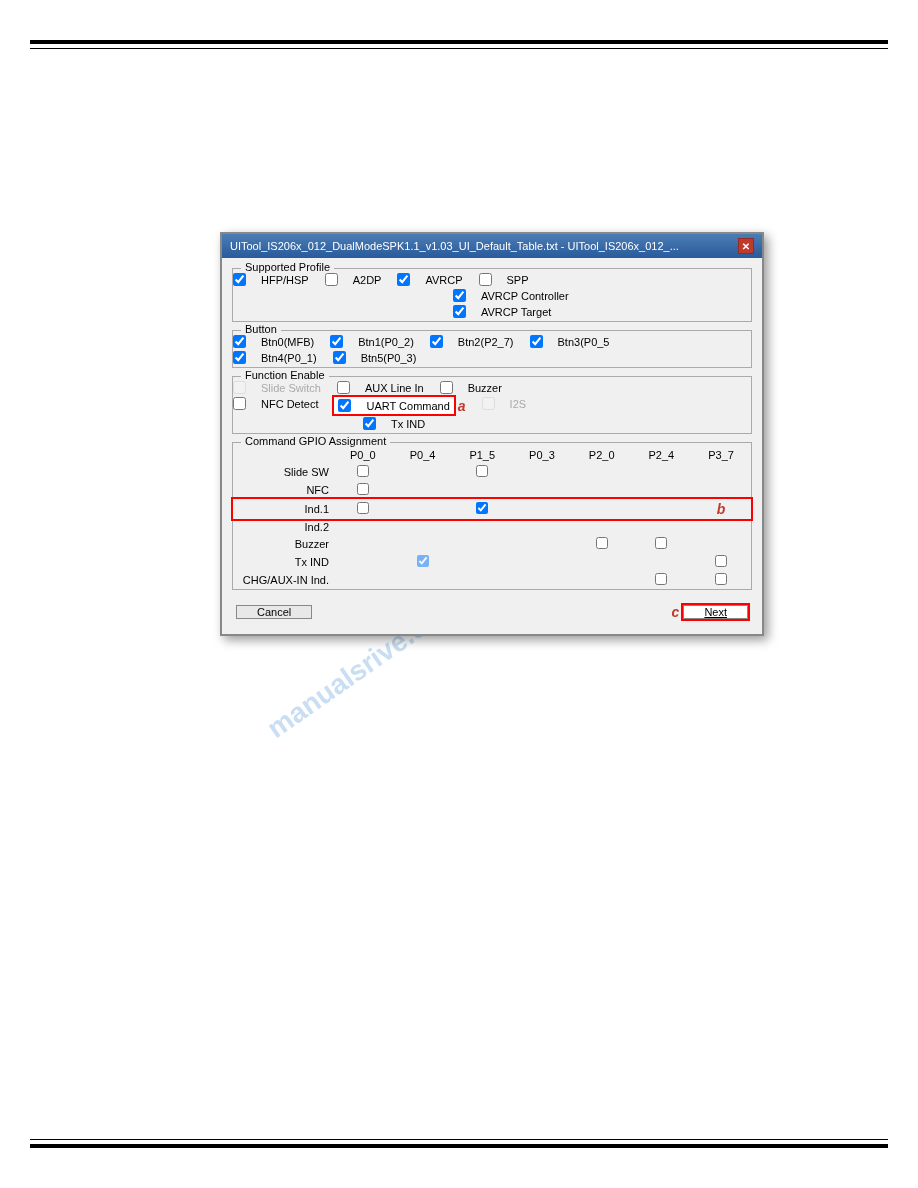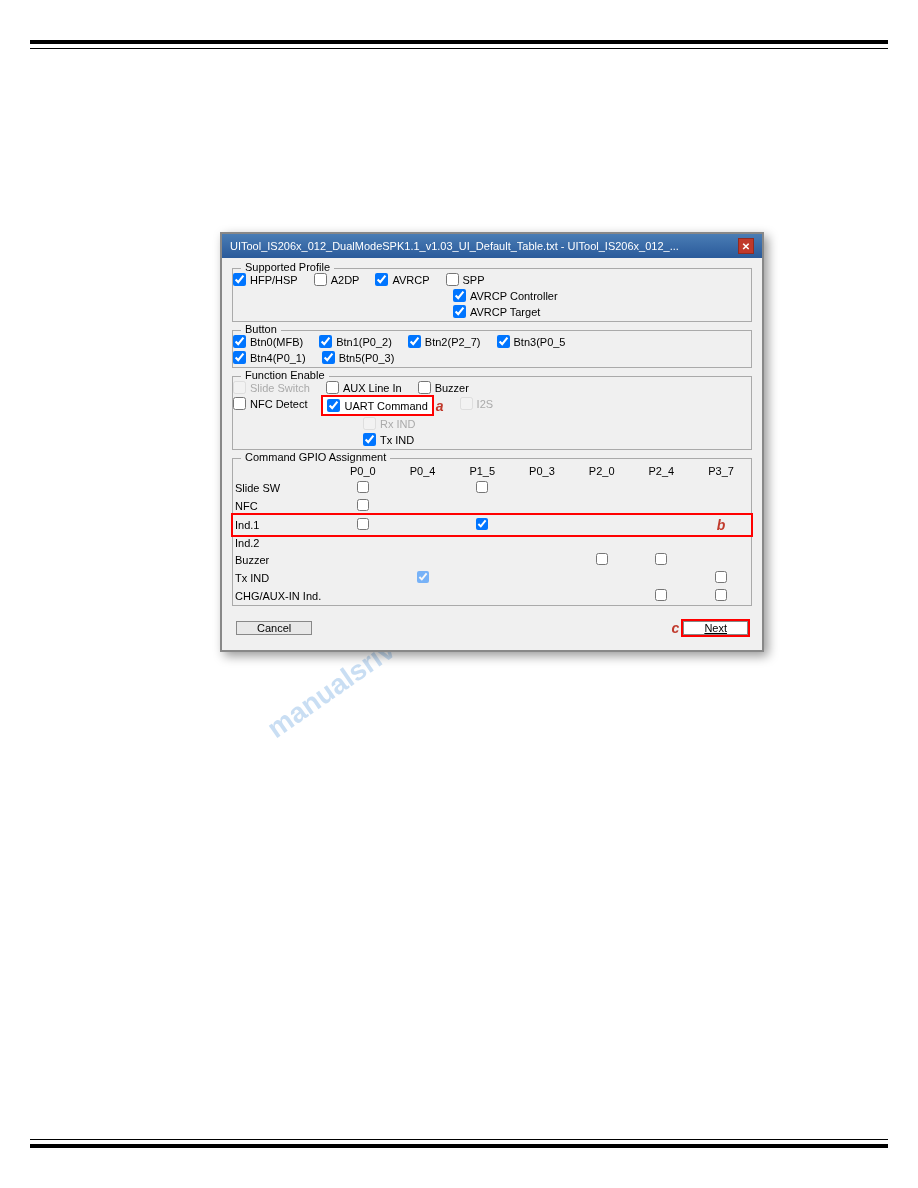--- a/index.html
+++ b/index.html
@@ -111,21 +111,21 @@
     .checkbox-row {
       display: flex;
       align-items: center;
       gap: 16px;
       margin-bottom: 3px;
     }
 
     .checkbox-item {
       display: flex;
       align-items: center;
-      gap: 4px;
+      gap: 15px;
       font-size: 11px;
     }
 
     .checkbox-item input[type="checkbox"] {
       width: 13px;
       height: 13px;
       margin: 0;
       cursor: pointer;
     }
 
@@ -150,21 +150,21 @@
       font-size: 11px;
     }
 
     .gpio-table td {
       text-align: center;
       padding: 2px 4px;
       font-size: 11px;
     }
 
     .gpio-table td.row-label {
-      text-align: left;
+      text-align: right;
       padding-left: 2px;
     }
 
     .gpio-table input[type="checkbox"] {
       width: 12px;
       height: 12px;
     }
 
     .button-row {
       display: flex;
@@ -331,26 +331,20 @@
               <span>UART Command</span>
             </label>
             <span class="annotation-label">a</span>
           </div>
           <label class="checkbox-item disabled">
             <input type="checkbox" disabled="" style="">
             <span>I2S</span>
           </label>
         </div>
         <div class="checkbox-row" style="margin-left: 130px;">
-          <label class="checkbox-item disabled">
-            <input type="checkbox" disabled="" style="">
-            <span>Rx IND</span>
-          </label>
-        </div>
-        <div class="checkbox-row" style="margin-left: 130px;">
           <label class="checkbox-item">
             <input type="checkbox" checked="" style="">
             <span>Tx IND</span>
           </label>
         </div>
       </div>
     </div>
 
     <div class="group-box">
       <span class="group-box-legend">Command GPIO Assignment</span>

